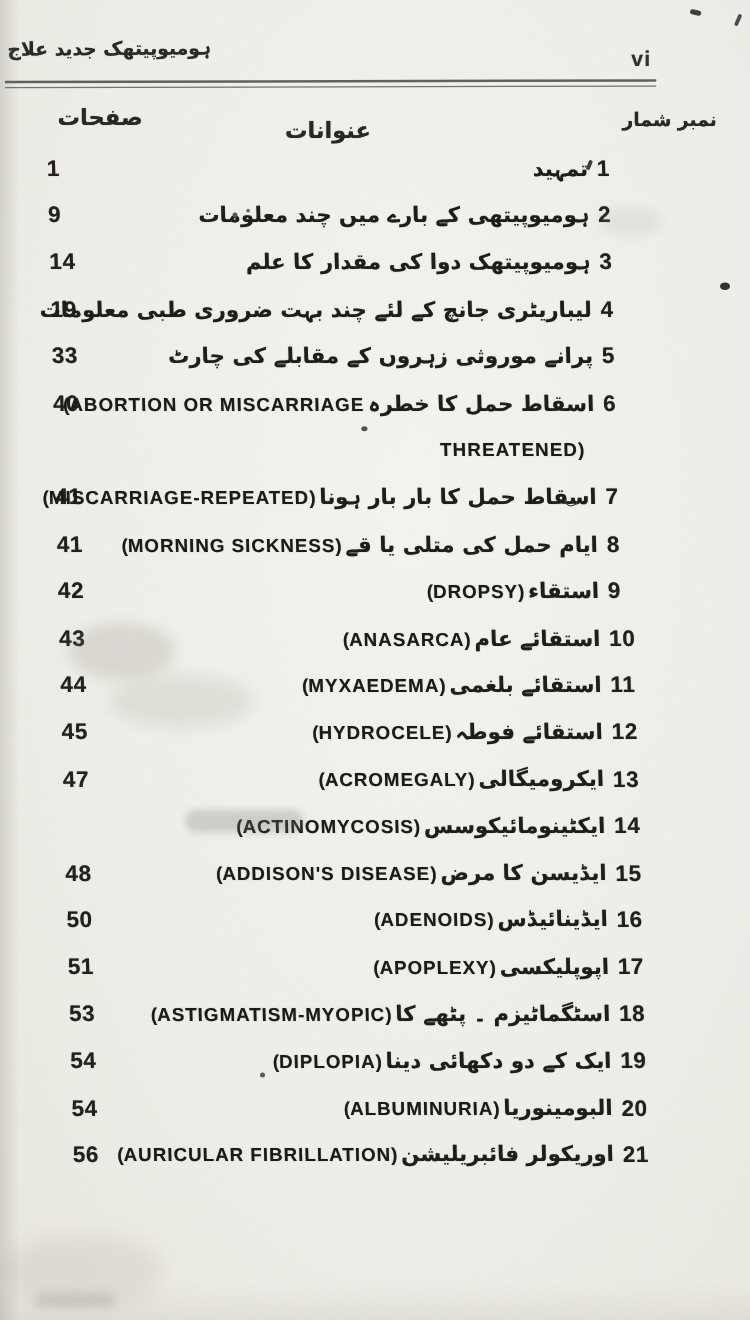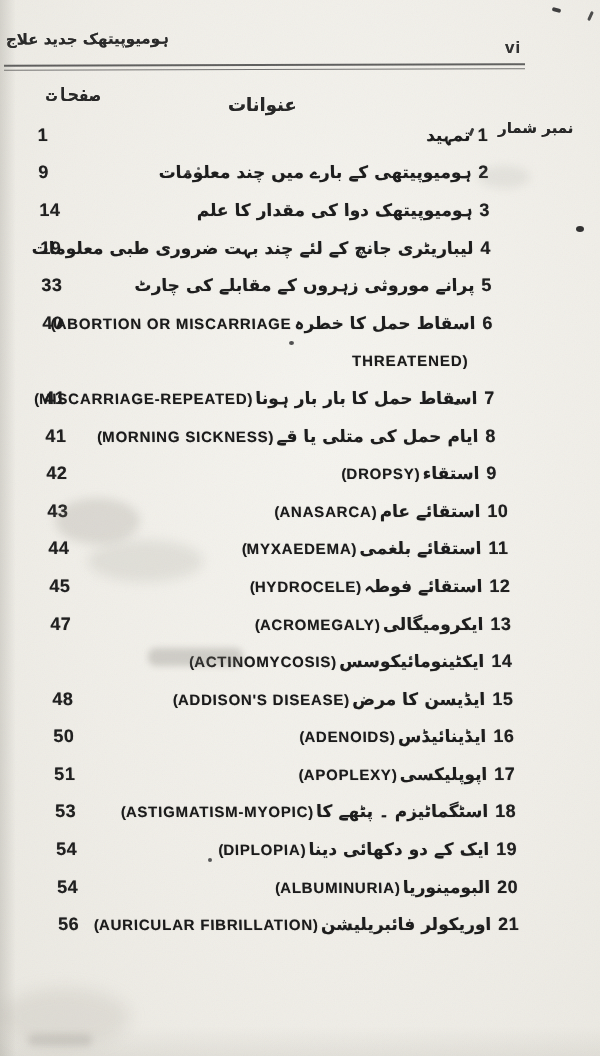--- a/index.html
+++ b/index.html
@@ -26,23 +26,23 @@
     position:absolute;left:4px;top:64px;width:521px;height:3px;
     border-top:2.5px solid #454545;border-bottom:1.4px solid #5a5a5a;
     transform:rotate(-.15deg);
     opacity:.85;
   }
   .colhead{
     position:absolute;direction:rtl;
     font:700 18px "DejaVu Sans", sans-serif;color:#242424;
     text-shadow:0 0 .6px rgba(20,20,20,.65);
   }
-  .ch-pages{left:46px;top:84px;font-family:Liberation Mono, monospace;}
+  .ch-pages{left:46px;top:84px;}
   .ch-titles{left:228px;top:94px;font-size:18px;}
-  .ch-serial{left:498px;top:87px;font-size:15px;margin-top:32px;}
+  .ch-serial{left:498px;top:87px;font-size:15px;}
   
   .rows{
     position:absolute;left:0;top:116px;width:600px;
     transform:skewX(1.5deg);transform-origin:0 0;
   }
   .row{position:relative;height:37.6px;}
   .row.tall{height:75.2px;}
   .pg,.ser{
     position:absolute;top:50%;transform:translateY(-50%);
     font:700 18px "Liberation Sans", sans-serif;letter-spacing:.5px;color:#1c1c1c;

